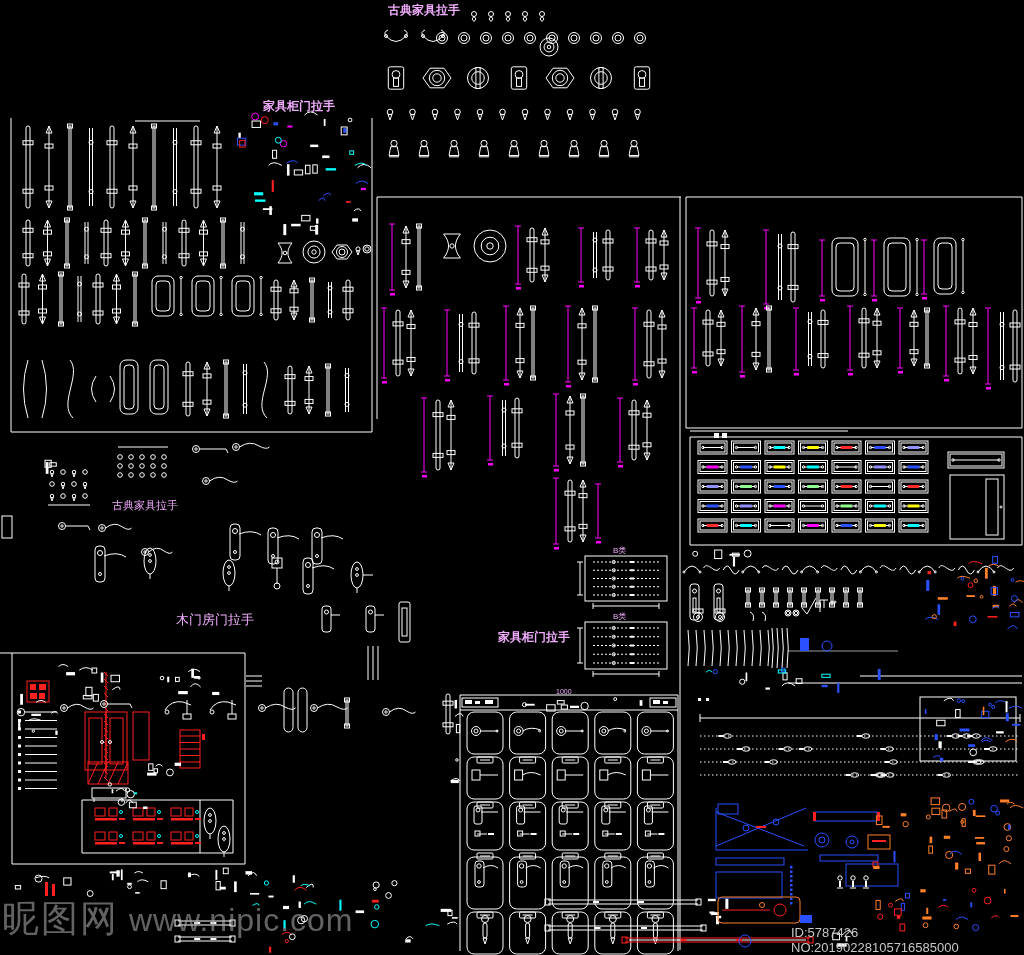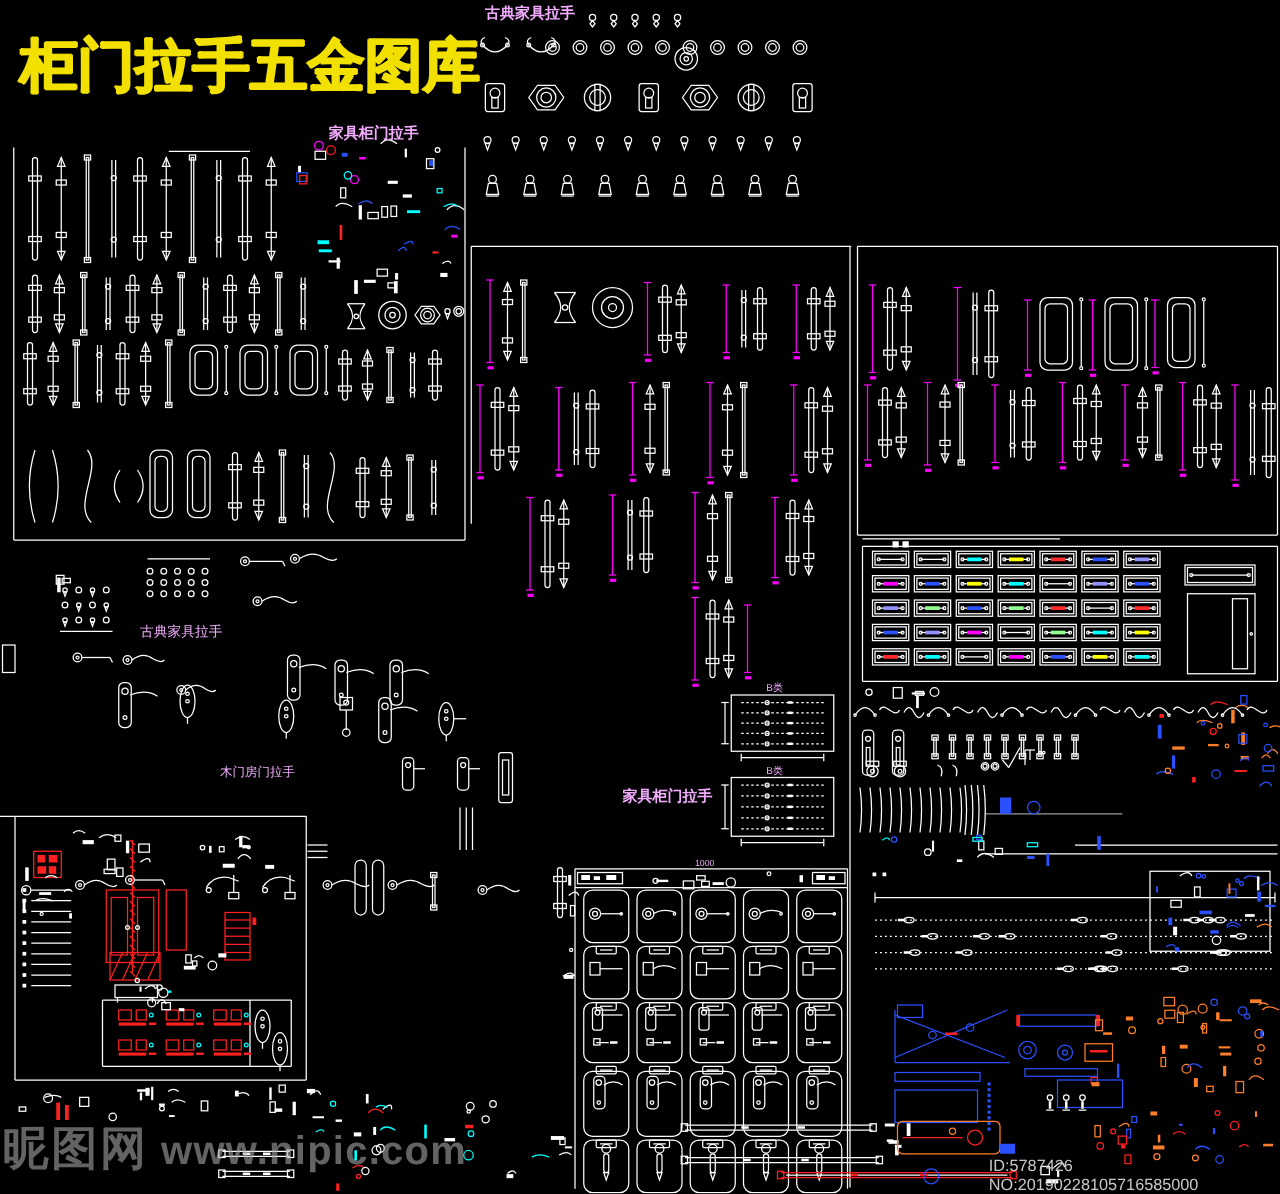--- a/index.html
+++ b/index.html
@@ -3,21 +3,21 @@
 <meta charset="utf-8">
 <style>
   html,body{margin:0;padding:0;background:#000;}
   #stage{position:relative;width:1024px;height:955px;background:#000;overflow:hidden;
          font-family:"Liberation Sans",sans-serif;}
   #glyphs{position:absolute;left:0;top:0;}
   .lbl{position:absolute;color:#f0abfc;white-space:nowrap;}
   #page-title{position:absolute;left:16px;top:22px;font-size:46px;font-weight:900;
 formacja    letter-spacing:1px;color:#f2e000;
     text-shadow:1px 0 #f2e000,-1px 0 #f2e000,0 1px #f2e000,0 -1px #f2e000;}
-  .wm{position:absolute;left:2px;top:894px;color:rgba(170,170,170,.58);font-weight:bold;
+  .wm{position:absolute;left:2px;top:894px;color:rgba(170,170,170,.58);font-weight:normal;
       letter-spacing:2px;}
   .wm .site{font-size:37px;}
   .wm .url{font-size:32px;letter-spacing:1px;}
   .idtxt{position:absolute;left:791px;top:925px;font-size:13px;color:#c8c8c8;}
 </style>
 </head>
 <body>
 
 <div id="stage">
   <svg id="glyphs" width="1024" height="955">
@@ -1878,26 +1878,25 @@
       <rect x="344.5" y="698" width="5" height="4" fill="none" stroke="#ffffff" rx="0" stroke-width="1"></rect>
       <rect x="344.5" y="724" width="5" height="4" fill="none" stroke="#ffffff" rx="0" stroke-width="1"></rect>
       <circle cx="386" cy="712" r="3.5" fill="none" stroke="#ffffff" stroke-width="1"></circle>
       <circle cx="386" cy="712" r="1.2" fill="none" stroke="#ffffff" stroke-width="1"></circle>
       <path d="M389.5 712 q 9.1 -7 16.900000000000002 -1 q 6.5 4 9.1 1" fill="none" stroke="#ffffff" stroke-width="1"></path>
       <rect x="446" y="694" width="4" height="40" fill="none" stroke="#ffffff" rx="2" stroke-width="1"></rect>
       <rect x="443" y="701.2" width="10" height="4" fill="none" stroke="#ffffff" rx="0" stroke-width="1"></rect>
       <rect x="443" y="722.8" width="10" height="4" fill="none" stroke="#ffffff" rx="0" stroke-width="1"></rect>
     </svg>
 
-  <div id="page-title" class="lbl">柜门拉手五金图库</div>
 
   <div class="lbl" style="left:388px;top:2px;font-size:12px;font-weight:bold">古典家具拉手</div>
   <div class="lbl" style="left:263px;top:98px;font-size:12px;font-weight:bold">家具柜门拉手</div>
   <div class="lbl" style="left:112px;top:498px;font-size:11px">古典家具拉手</div>
-  <div class="lbl" style="left:176px;top:611px;font-size:10px">木门房门拉手</div>
+  <div class="lbl" style="left:176px;top:611px;font-size:13px">木门房门拉手</div>
   <div class="lbl" style="left:498px;top:629px;font-size:12px;font-weight:bold">家具柜门拉手</div>
   <div class="lbl" style="left:613px;top:545px;font-size:8px">B类</div>
   <div class="lbl" style="left:613px;top:611px;font-size:8px">B类</div>
   <div class="lbl" style="left:556px;top:688px;font-size:7px">1000</div>
 
   <div class="wm"><span class="site">昵图网</span><span class="url"> www.nipic.com</span></div>
 
   <div class="idtxt">ID:5787426 NO:20190228105716585000</div>
 </div>
 

